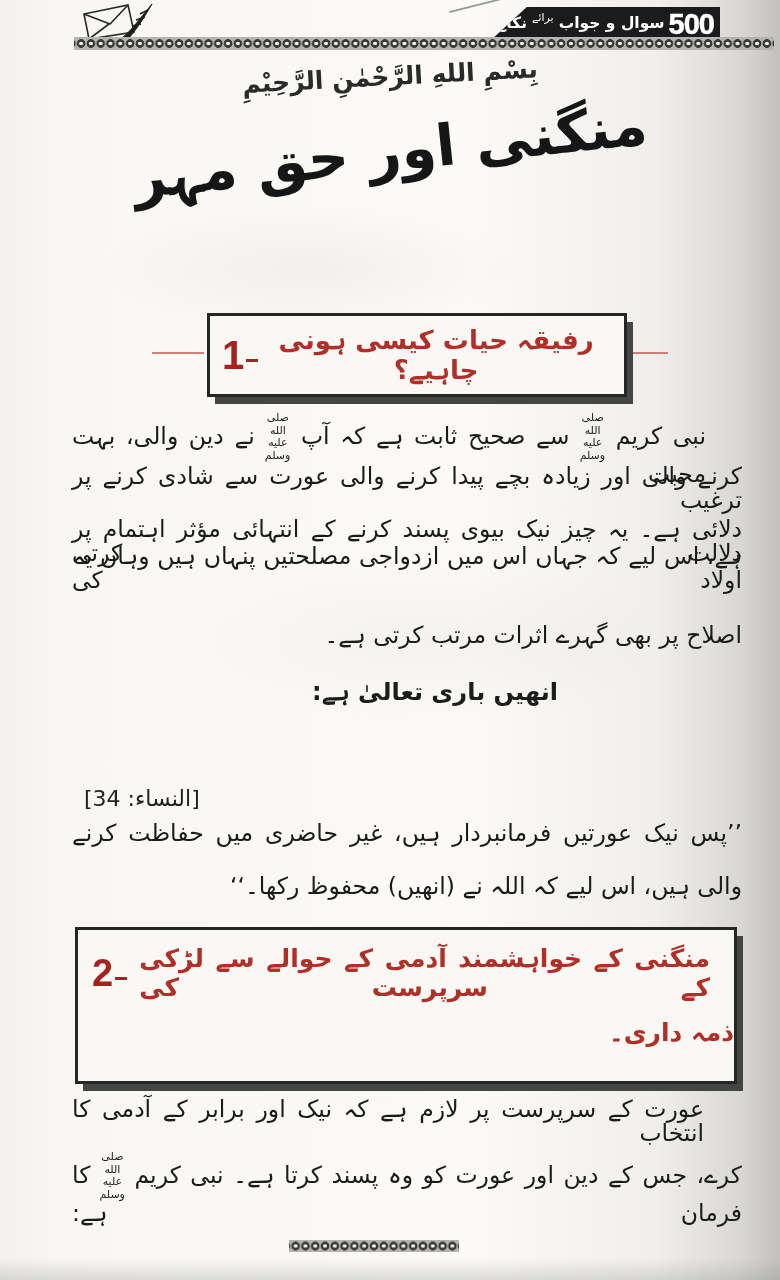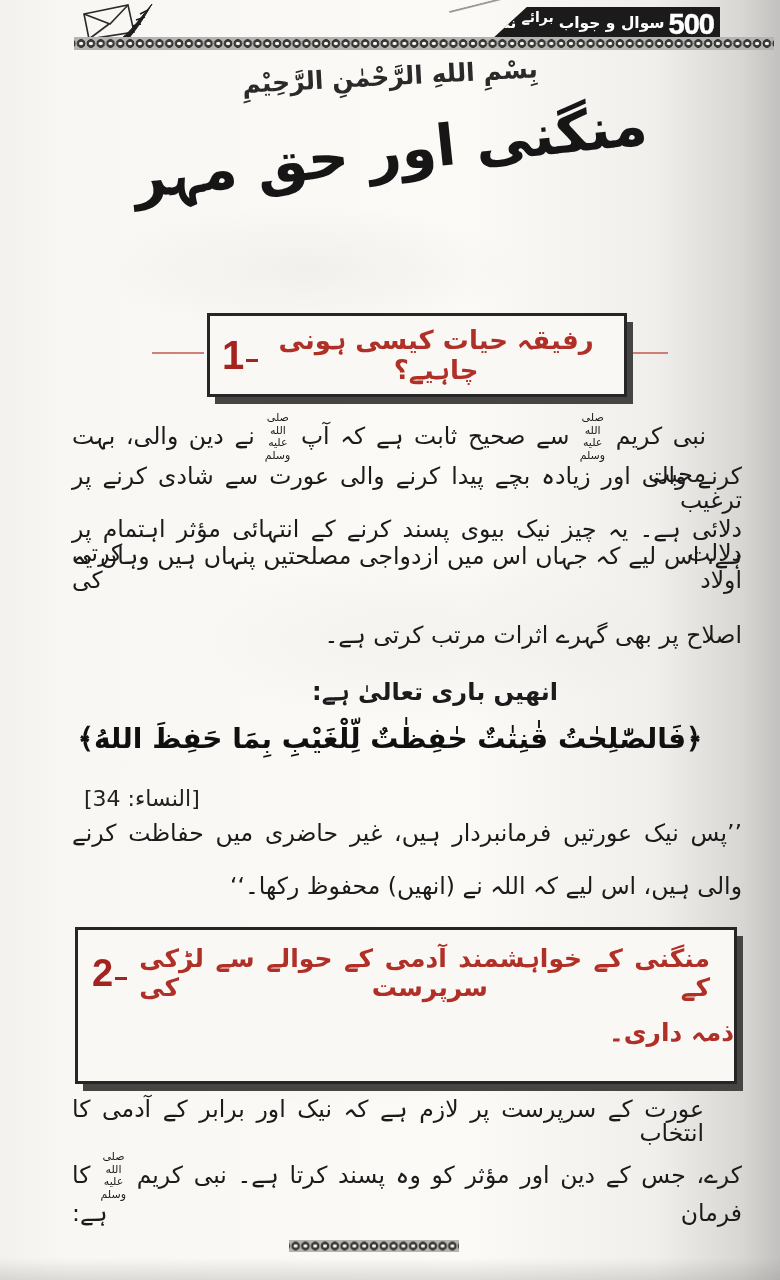--- a/index.html
+++ b/index.html
@@ -21,21 +21,21 @@
   
   .hdr-banner{
     position:absolute;top:7px;left:490px;width:230px;height:34px;
     background:#1b1b1b;color:#fff;
     clip-path:polygon(16% 0,100% 0,100% 100%,0 100%);
     display:flex;align-items:center;justify-content:flex-start;
     padding:0 6px 0 28px;box-sizing:border-box;direction:rtl;gap:4px;
   }
   .hdr-count{font-family:"Liberation Sans",sans-serif;font-weight:bold;font-size:29px;line-height:1;letter-spacing:-1px;-webkit-text-stroke:.5px #fff;}
   .hdr-title{font-size:15.5px;font-weight:bold;white-space:nowrap;line-height:1;}
-  .hdr-small{font-size:14px;font-weight:bold;position:relative;top:-7px;margin:0 1px;}
+  .hdr-small{font-size:11px;font-weight:normal;position:relative;top:-7px;margin:0 1px;}
   .hdr-swoosh{position:absolute;top:2px;left:452px;width:70px;height:32px;border-top:2px solid #9a9a98;border-radius:0 0 0 60px;transform:rotate(-14deg);}
   .envelope-wrap{position:absolute;top:2px;left:76px;width:96px;height:40px;}
   .chain{
     background-color:#b5b4b2;
     background-image:radial-gradient(circle at 50% 50%, #f6f5f2 1.6px, #383836 2.1px 4.1px, transparent 4.6px);
     background-size:9.8px 13px;background-position:center;
   }
   .chain-top{position:absolute;top:37px;left:74px;width:700px;height:13px;}
 
   .bismillah{
@@ -144,33 +144,32 @@
   </div>
 
   <div class="bodyline" style="top:412px;padding-right:36px;box-sizing:border-box;"><span>نبی کریم </span><span class="saw">صلى الله عليه وسلم</span><span> سے صحیح ثابت ہے کہ آپ </span><span class="saw">صلى الله عليه وسلم</span><span> نے دین والی، بہت محبت</span></div>
   <div class="bodyline" style="top:465px;">کرنے والی اور زیادہ بچے پیدا کرنے والی عورت سے شادی کرنے پر ترغیب</div>
   <div class="bodyline" style="top:518px;">دلائی ہے۔ یہ چیز نیک بیوی پسند کرنے کے انتہائی مؤثر اہتمام پر دلالت کرتی</div>
   <div class="bodyline" style="top:545px;">ہے، اس لیے کہ جہاں اس میں ازدواجی مصلحتیں پنہاں ہیں وہاں یہ اولاد کی</div>
   <div class="bodyline rt" style="top:624px;">اصلاح پر بھی گہرے اثرات مرتب کرتی ہے۔</div>
 
   <div class="leadin">انھیں باری تعالیٰ ہے:</div>
 
-  <div class="verse">﴿فَالصّٰلِحٰتُ قٰنِتٰتٌ حٰفِظٰتٌ لِّلْغَيْبِ بِمَا حَفِظَ اللهُ﴾</div>
   <div class="verse-ref">[النساء: 34]</div>
 
   <div class="bodyline" style="top:822px;">’’پس نیک عورتیں فرمانبردار ہیں، غیر حاضری میں حفاظت کرنے</div>
   <div class="bodyline rt" style="top:875px;">والی ہیں، اس لیے کہ اللہ نے (انھیں) محفوظ رکھا۔‘‘</div>
 
   <div class="qbox qbox2">
     <div class="qbox2-l1">
       <span class="qnum">2</span>
       <span class="qdash"></span>
       <span class="qtext">منگنی کے خواہشمند آدمی کے حوالے سے لڑکی کے سرپرست کی</span>
     </div>
     <div class="qbox2-l2">ذمہ داری۔</div>
   </div>
 
   <div class="bodyline" style="top:1098px;padding-right:38px;box-sizing:border-box;">عورت کے سرپرست پر لازم ہے کہ نیک اور برابر کے آدمی کا انتخاب</div>
-  <div class="bodyline" style="top:1151px;"><span>کرے، جس کے دین اور مؤثر کو وہ پسند کرتا ہے۔ نبی کریم </span><span class="saw">صلى الله عليه وسلم</span><span> کا فرمان ہے:</span></div>
+  <div class="bodyline" style="top:1151px;"><span>کرے، جس کے دین اور عورت کو وہ پسند کرتا ہے۔ نبی کریم </span><span class="saw">صلى الله عليه وسلم</span><span> کا فرمان ہے:</span></div>
 
   <div class="chain chain-bottom"></div>
 
 </div>
 
 </body></html>

